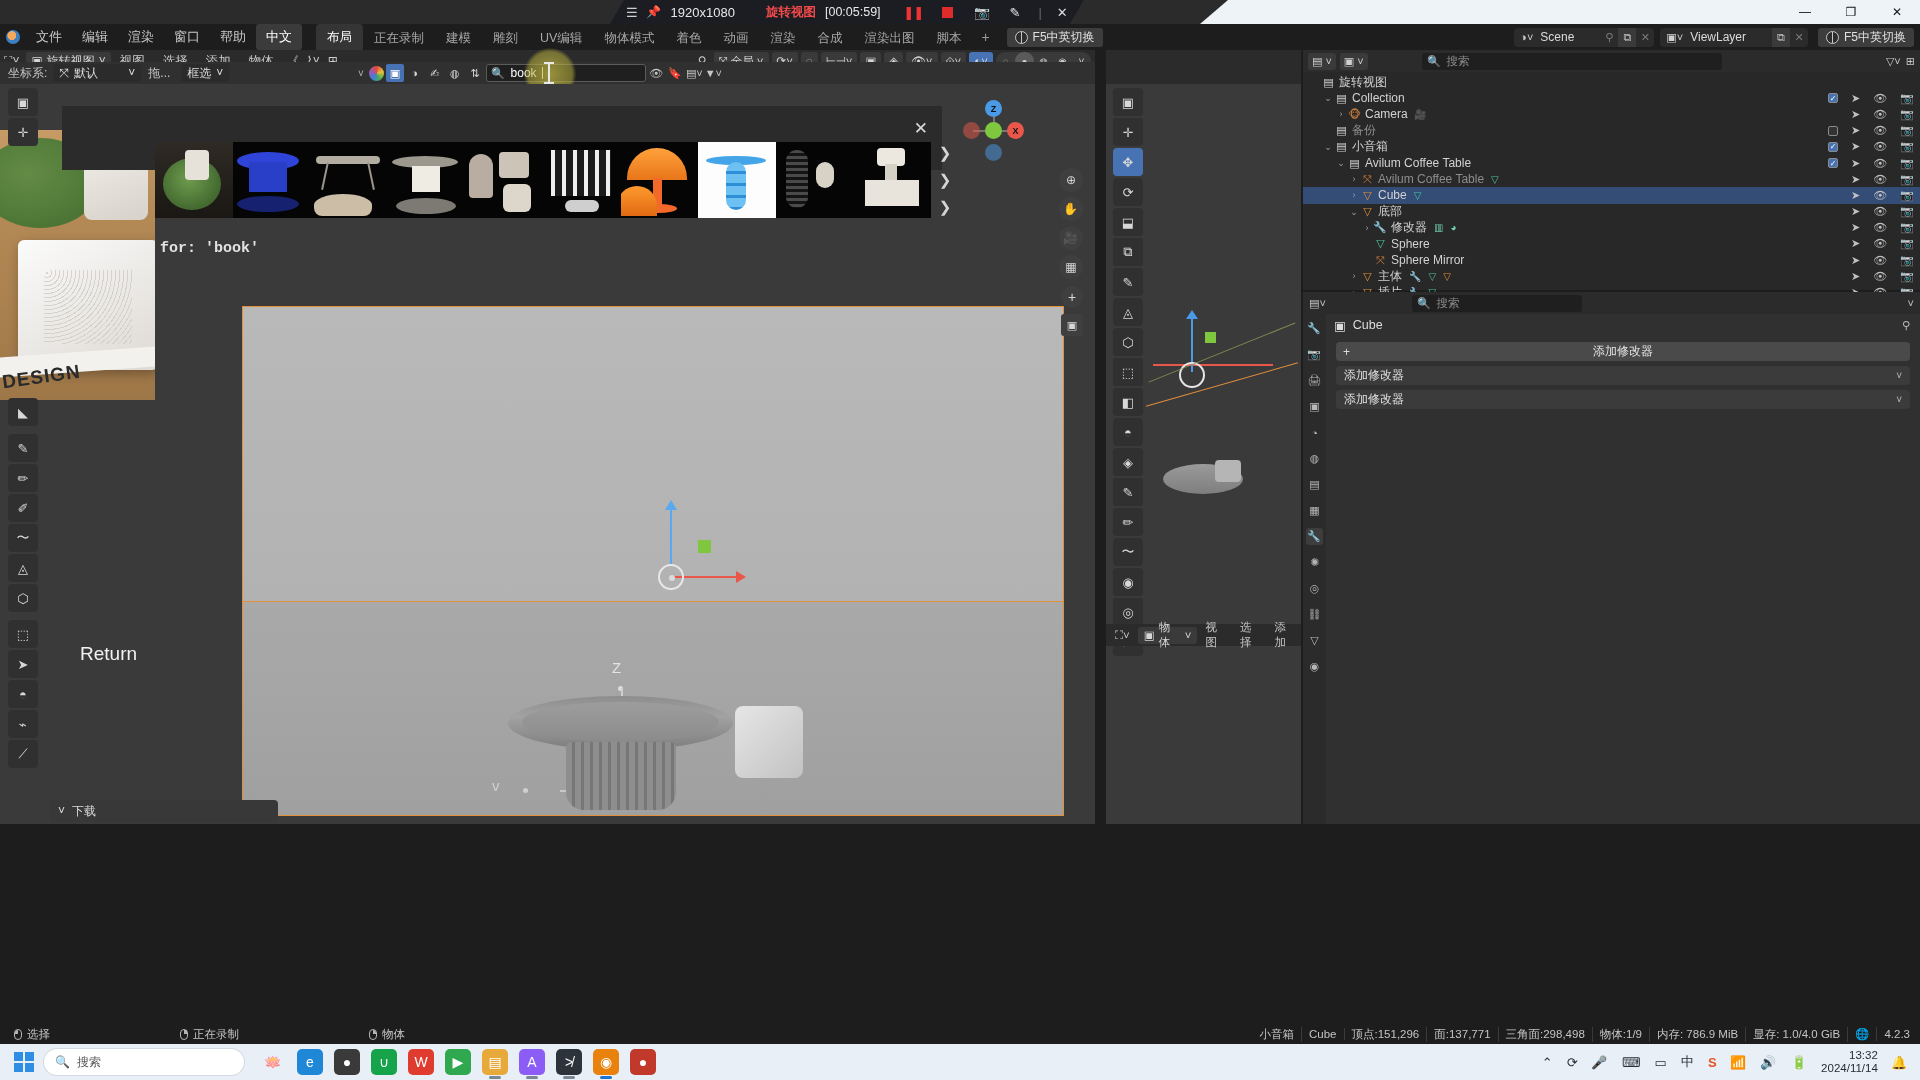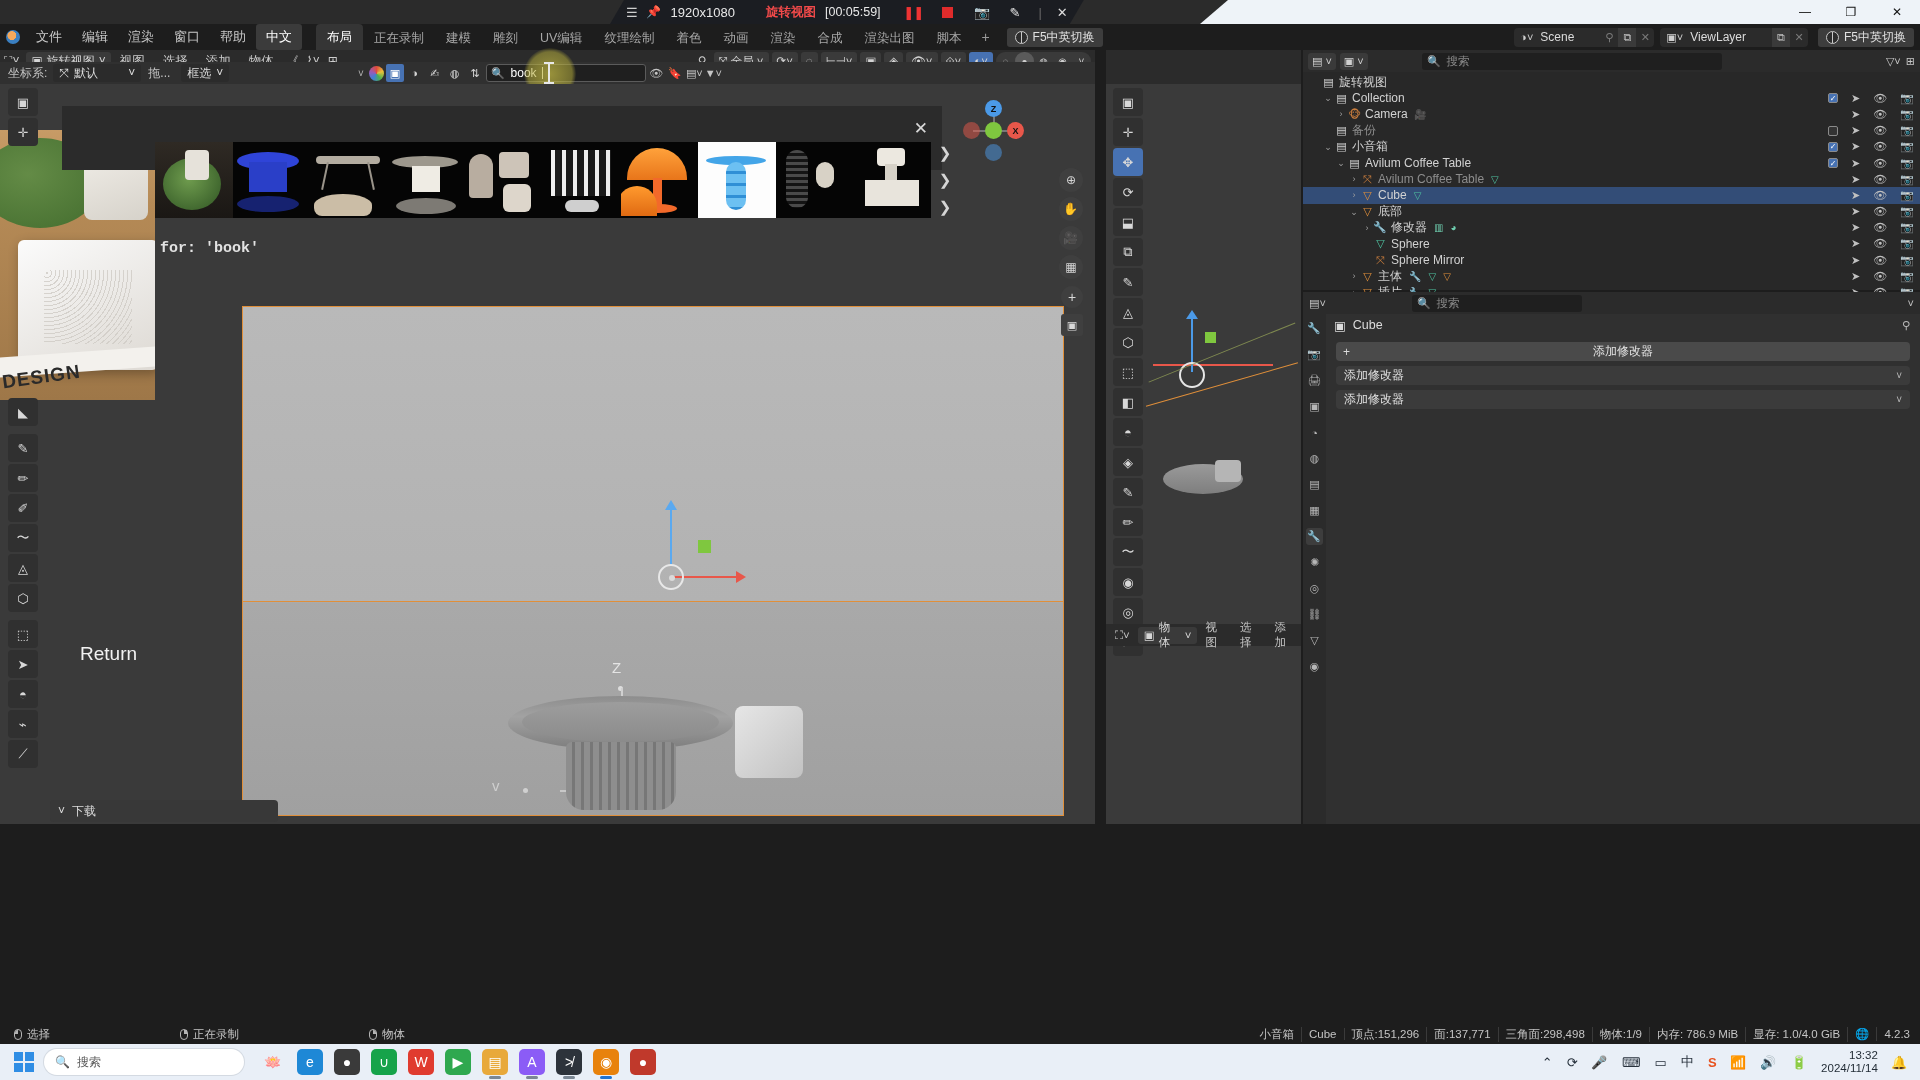--- a/index.html
+++ b/index.html
@@ -315,21 +315,21 @@
     <div class="menu-item">渲染</div>
     <div class="menu-item">窗口</div>
     <div class="menu-item">帮助</div>
     <div class="menu-item cn-active">中文</div>
     <div style="width:14px"></div>
     <div class="wsp active">布局</div>
     <div class="wsp">正在录制</div>
     <div class="wsp">建模</div>
     <div class="wsp">雕刻</div>
     <div class="wsp">UV编辑</div>
-    <div class="wsp">纹理绘制</div>
+    <div class="wsp">物体模式</div>
     <div class="wsp">着色</div>
     <div class="wsp">动画</div>
     <div class="wsp">渲染</div>
     <div class="wsp">合成</div>
     <div class="wsp">渲染出图</div>
     <div class="wsp">脚本</div>
     <div class="wsp-plus">+</div>
     <div class="f5badge">
       <span class="f5globe"></span>
       <span>F5中英切换</span>

